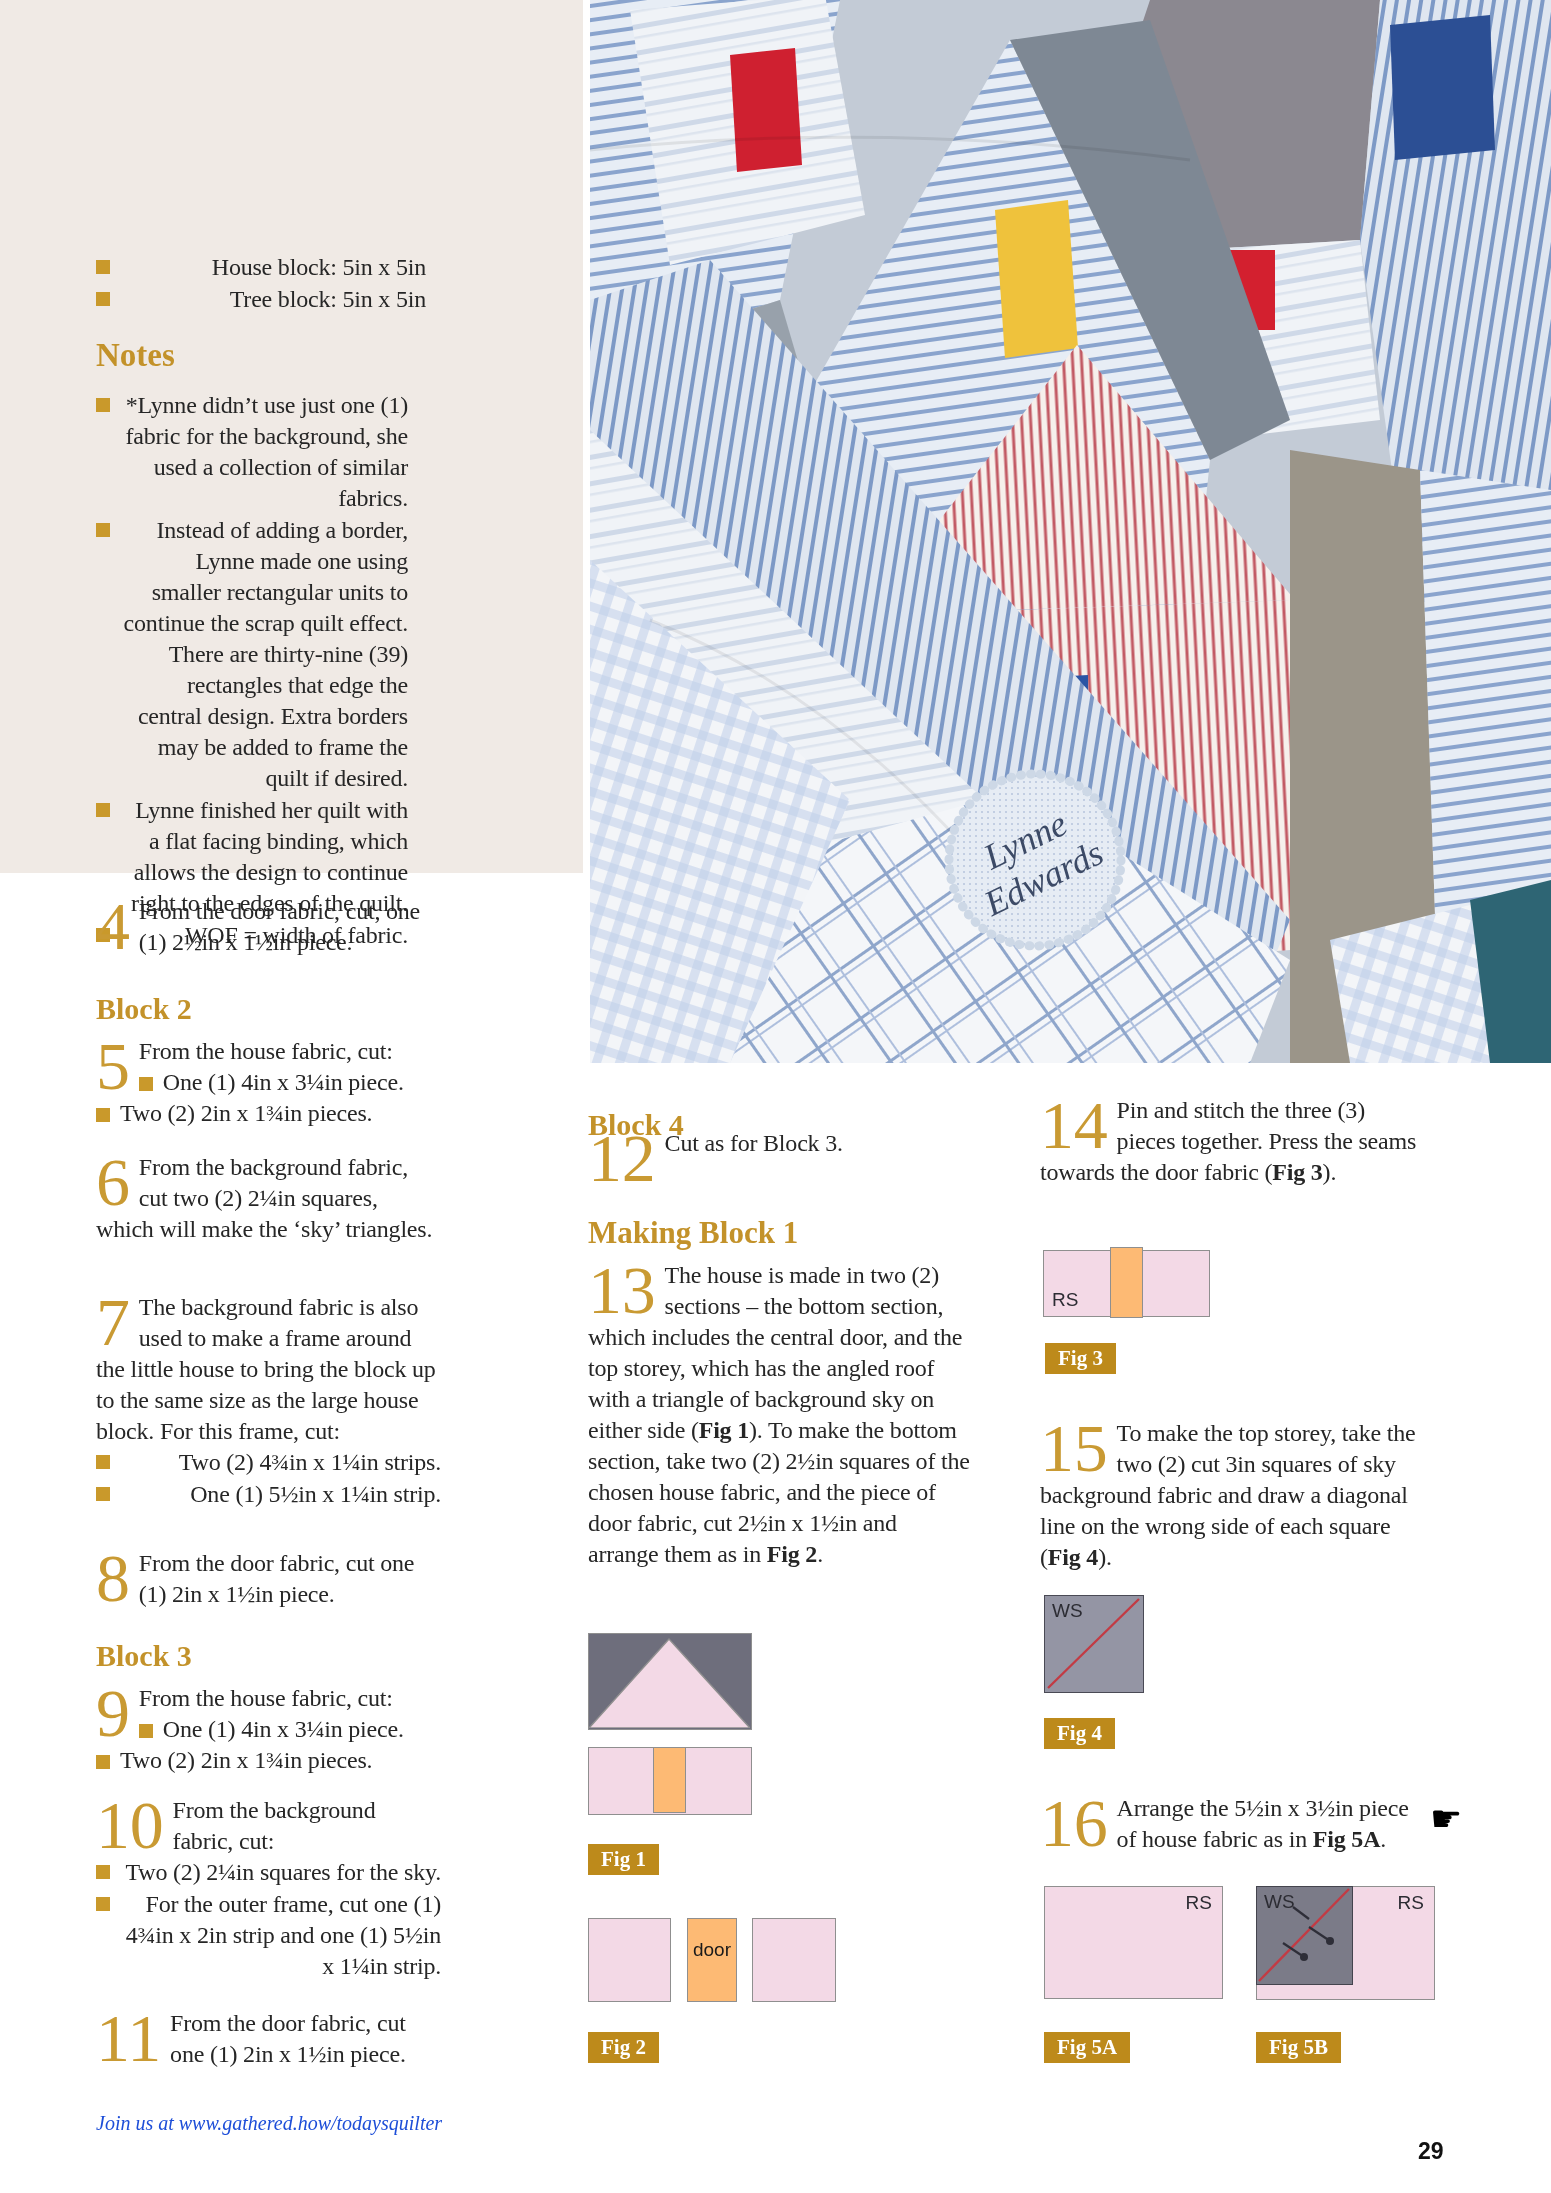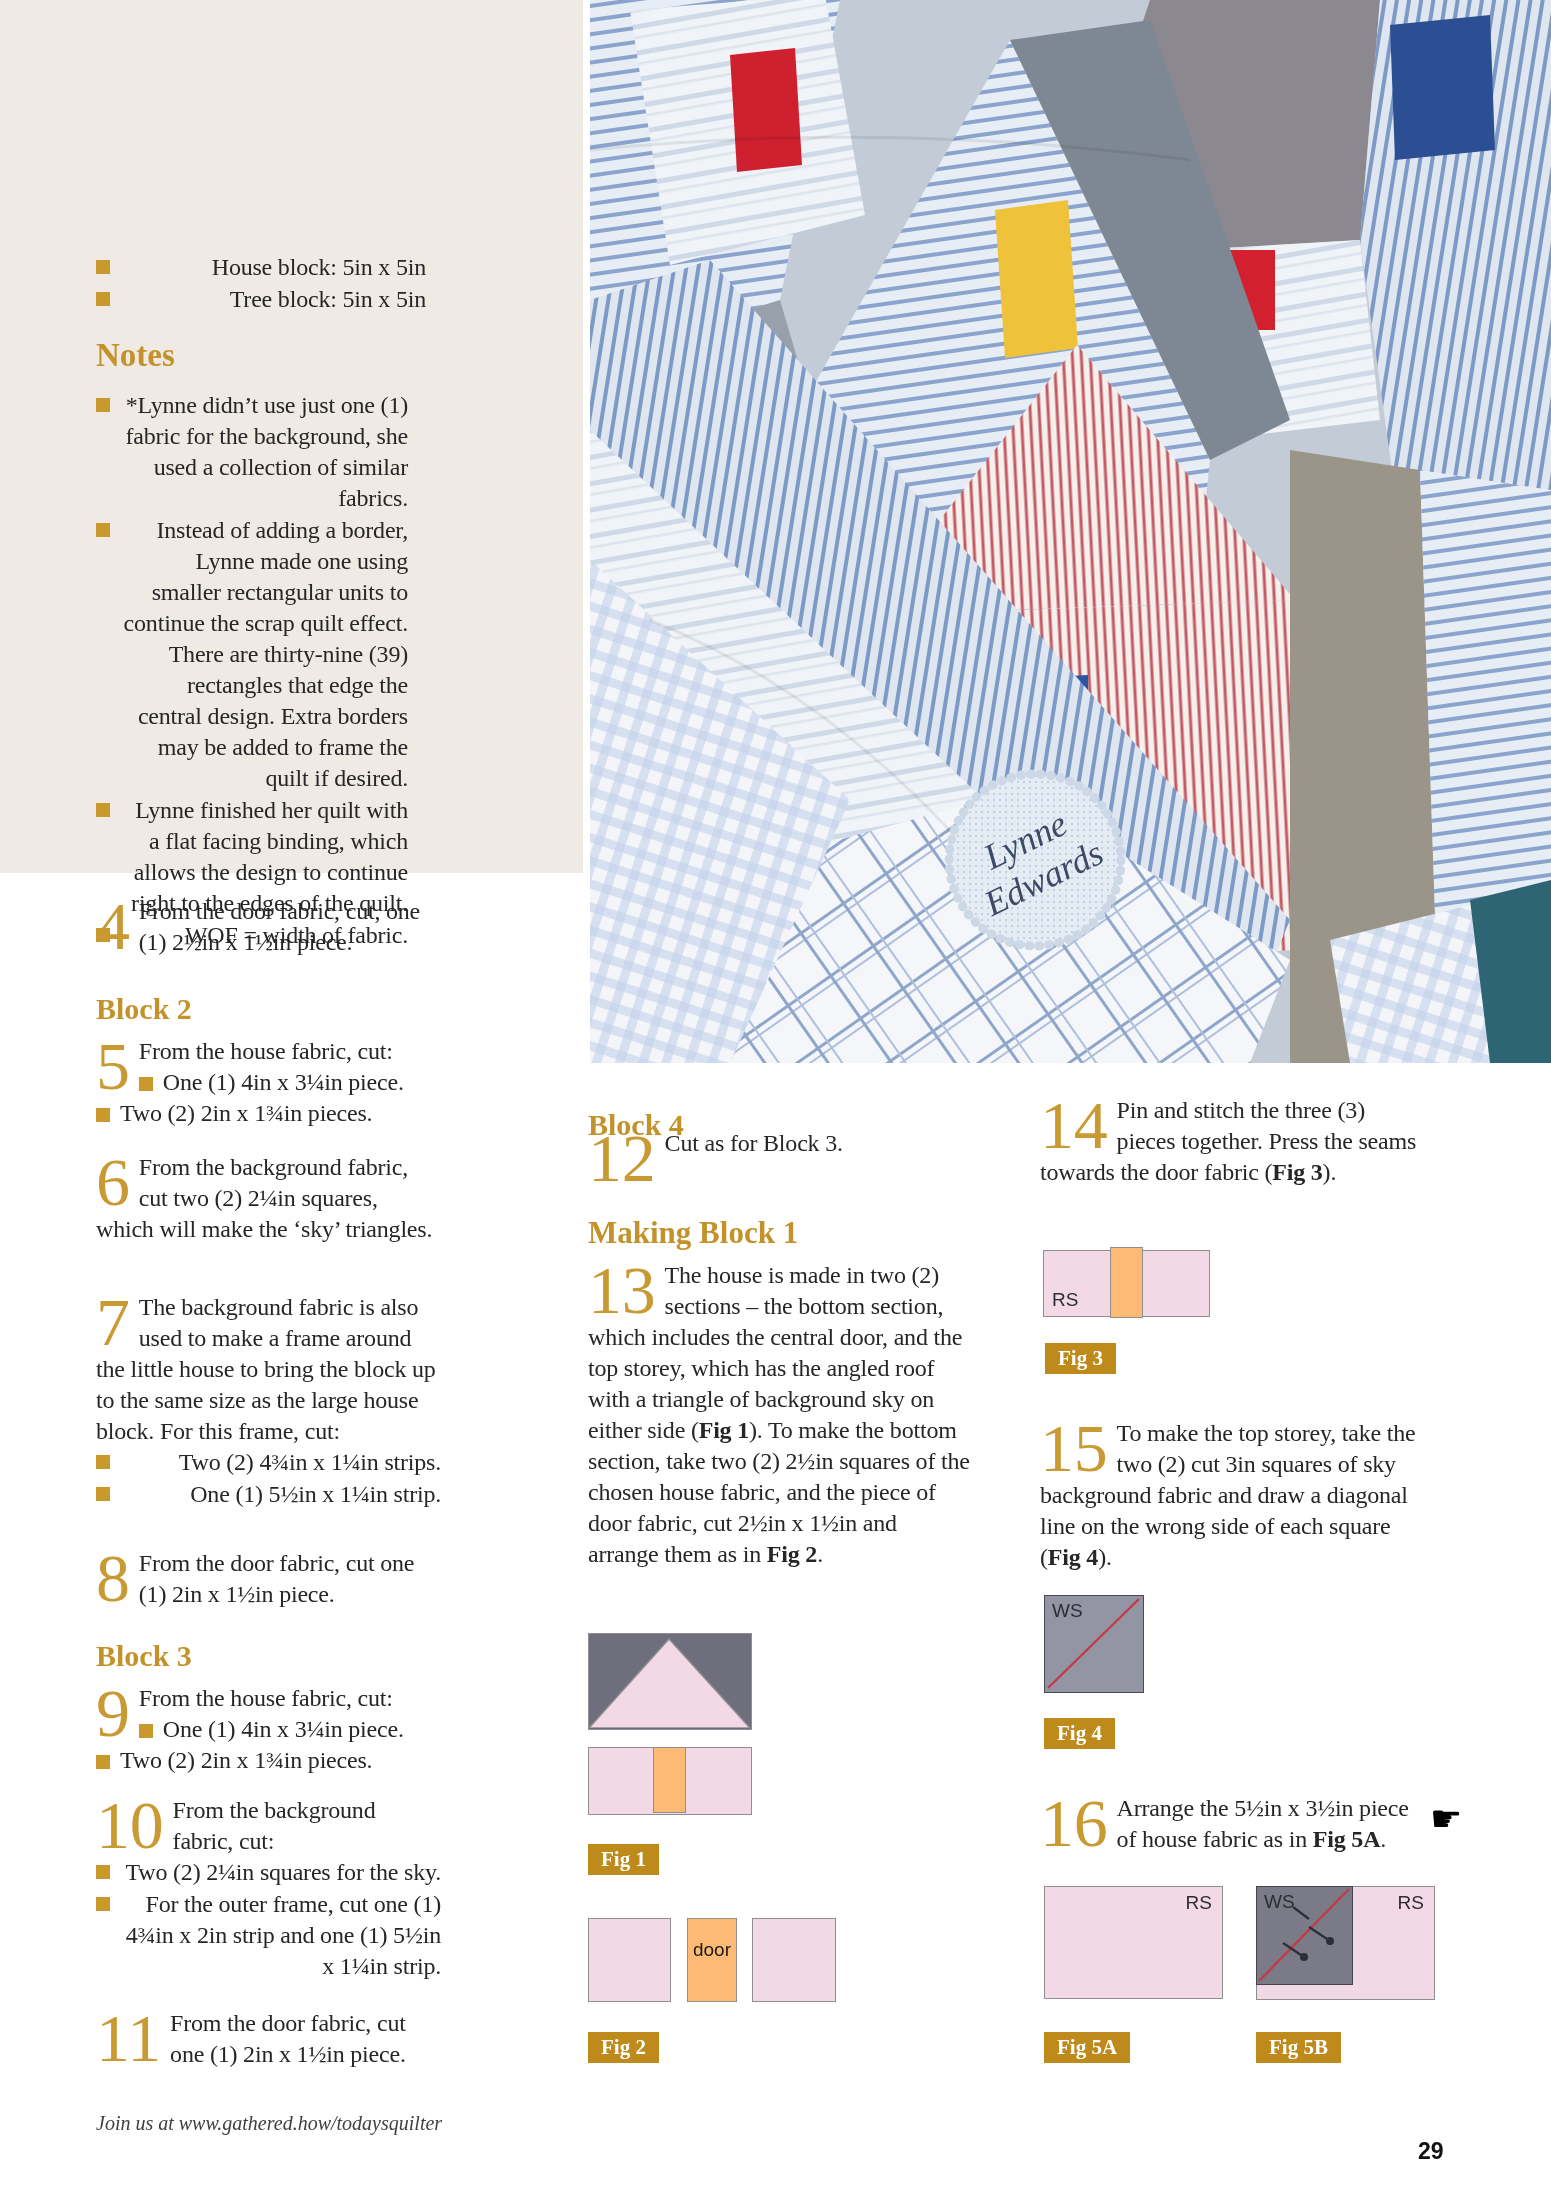--- a/index.html
+++ b/index.html
@@ -24,21 +24,21 @@
   .piece{position:absolute;background:#f3d9e6;border:1.5px solid #8f8f8f;box-sizing:border-box;}
   .door-strip{position:absolute;background:#fdba74;border:1px solid #8f8f8f;box-sizing:border-box;}
   .roof{position:absolute;background:#6e6e7c;border:1.5px solid #8f8f8f;box-sizing:border-box;}
   .gray-sq{position:absolute;background:#9495a4;border:1.5px solid #4a4a55;box-sizing:border-box;}
   .ws-overlay{position:absolute;background:#7b7b88;border:1.5px solid #44444e;box-sizing:border-box;}
   .fig-label{position:absolute;background:#bd8a1b;color:#ffffff;font-weight:bold;font-size:21px;
              line-height:30px;padding:0 13px;height:31px;}
   .side-tag{position:absolute;font-family:"Liberation Sans",sans-serif;font-size:19px;color:#2c2c33;}
   .door-txt{position:absolute;font-family:"Liberation Sans",sans-serif;font-size:19px;color:#1a1a1a;
             width:100%;text-align:center;top:20px;left:0;}
-  #footer{font-style:italic;font-size:20px;color:#404040;}
+  #footer{font-style:italic;font-size:20px;color:#1d4ed8;}
   #pagenum{font-family:"Liberation Sans",sans-serif;font-weight:bold;font-size:23px;color:#111;margin-top:28px;}
   #hand{font-family:"DejaVu Sans",sans-serif;font-size:36px;color:#000;}
 </style>
 </head>
 <body>
 
 <div id="page">
 
   <div id="sidebar" class="abs"></div>
 

